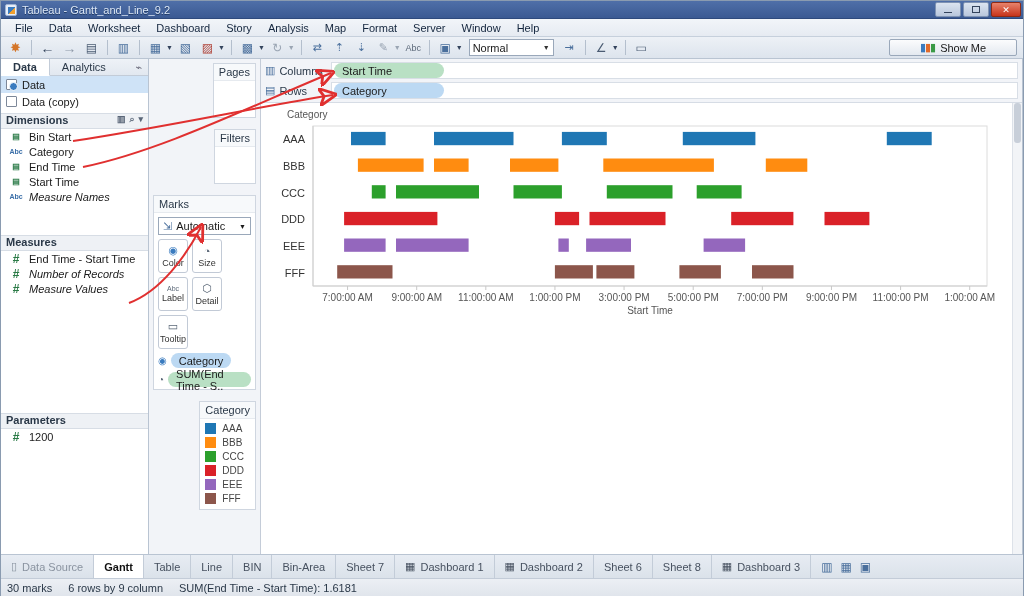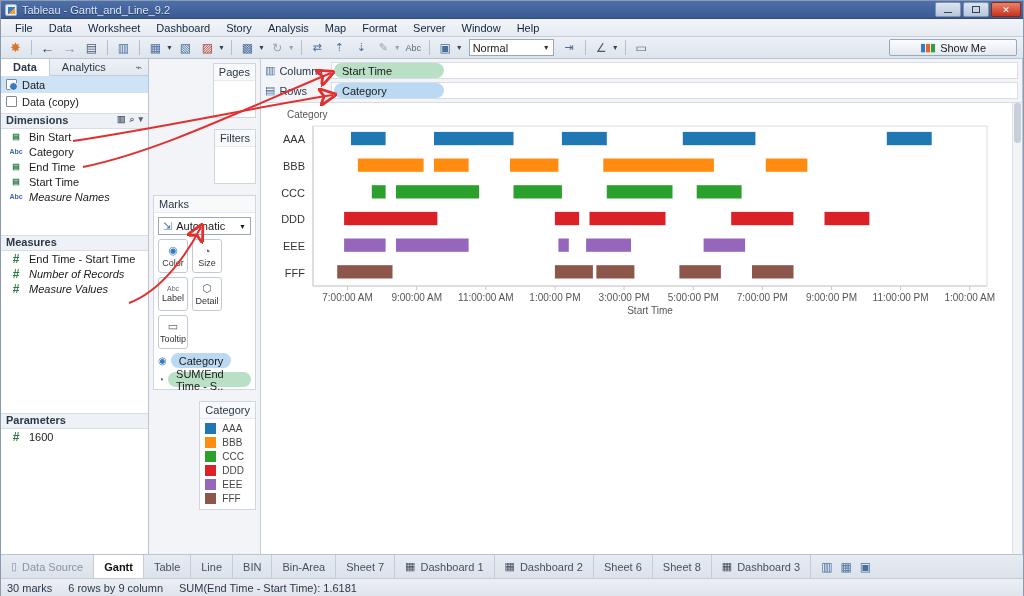--- a/index.html
+++ b/index.html
@@ -289,21 +289,21 @@
         <span class="f-name italic">Measure Values</span>
       </div>
 
       <div class="spacer"></div>
 
       <div class="sect-head">
         <span>Parameters</span>
       </div>
       <div class="field">
         <span class="f-ico num">#</span>
-        <span class="f-name">1600</span>
+        <span class="f-name">1200</span>
       </div>
       <div style="height:110px;"></div>
     </div>
 
     <div class="shelfcol">
       <div class="card">
         <div class="card-title">Pages</div>
         <div class="card-body"></div>
       </div>
       <div class="card">

